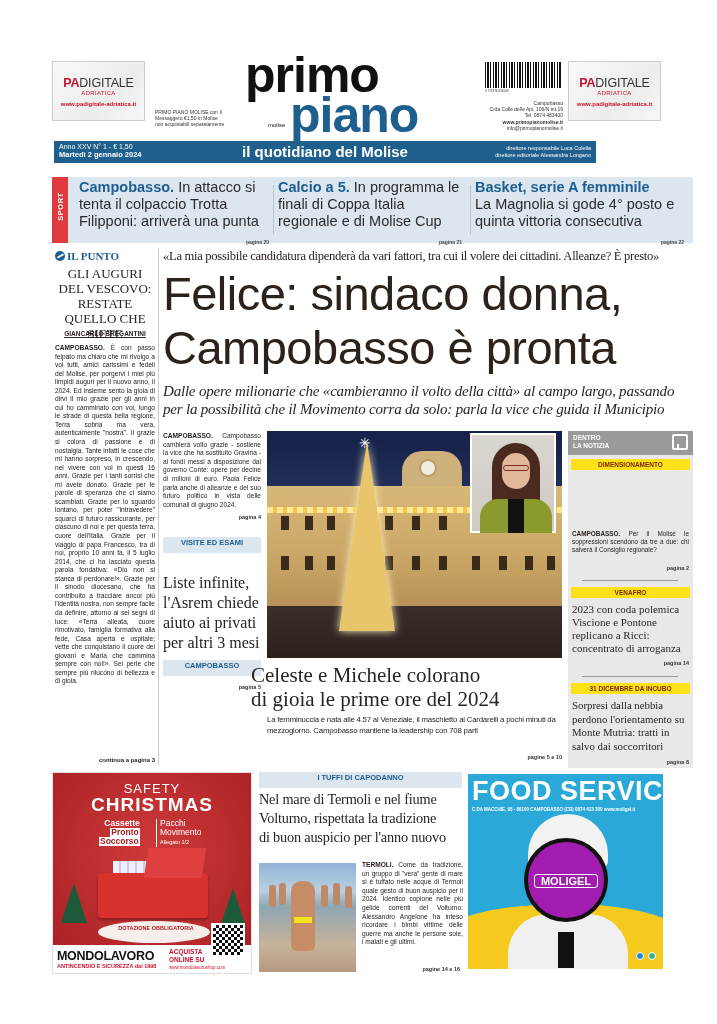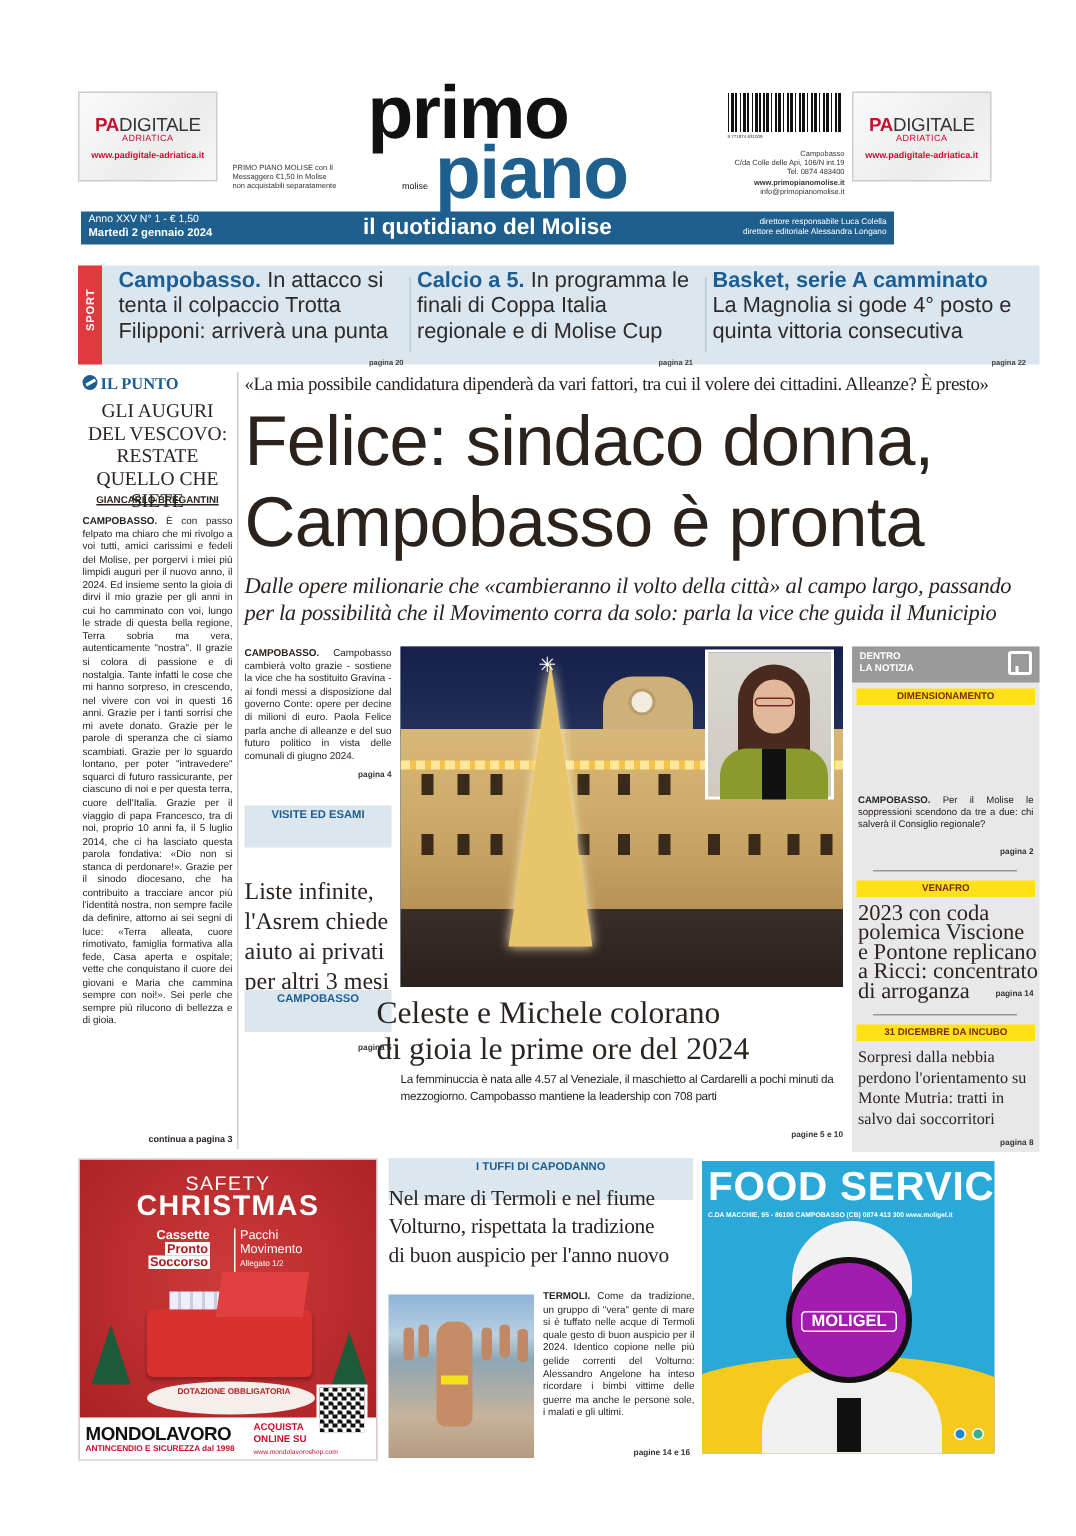--- a/index.html
+++ b/index.html
@@ -52,21 +52,21 @@
   .punto-cont{position:absolute;left:55px;top:757px;width:100px;text-align:right;font-size:6px;font-weight:bold}
   .vline{position:absolute;width:1px;background:#ccc}
 
   
   .kicker{position:absolute;left:163px;top:249px;font-family:"Liberation Serif",serif;font-size:12.6px;color:#2a2320;white-space:nowrap;letter-spacing:-0.3px}
   .headline{position:absolute;left:163px;top:267px;font-size:47px;line-height:54px;color:#2b221b;white-space:nowrap;letter-spacing:-0.5px}
   .standfirst{position:absolute;left:163px;top:382px;width:520px;font-family:"Liberation Serif",serif;font-style:italic;font-size:15px;line-height:18px;color:#2a2320;letter-spacing:-0.2px}
 
   .lead-body{position:absolute;left:163px;top:432px;width:98px;font-size:6.6px;line-height:8.6px;text-align:justify}
   .pagelbl{font-size:5.5px;font-weight:bold;color:#333;text-align:right}
-  .label-box{background:#dbe6ef;color:#1d5e92;font-weight:bold;text-align:center;font-size:7.5px;height:28px;line-height:12px}
+  .label-box{background:#dbe6ef;color:#1d5e92;font-weight:bold;text-align:center;font-size:7.5px;height:16px;line-height:12px}
   .story-h{font-family:"Liberation Serif",serif;color:#2a2320}
 
   .photo{position:absolute;left:267px;top:431px;width:295px;height:227px;overflow:hidden;background:#141e3c}
   .photo .sky{position:absolute;left:0;top:0;width:100%;height:60px;background:linear-gradient(#16204a,#22305a)}
   .photo .bld{position:absolute;left:0;top:55px;width:100%;height:120px;background:linear-gradient(#d8b878,#c9a665 60%,#b89258)}
   .photo .bld .win{position:absolute;width:8px;height:14px;background:#3a2a1a}
   .photo .lights{position:absolute;left:0;top:76px;width:100%;height:6px;background:repeating-linear-gradient(90deg,#ffe79a 0 6px,#f4c34a 6px 10px)}
   .photo .tower{position:absolute;left:135px;top:20px;width:60px;height:40px;background:#cdb07a;border-radius:20px 20px 0 0}
   .photo .clock{position:absolute;left:152px;top:28px;width:18px;height:18px;border-radius:50%;background:#f0ece0;border:2px solid #b99d68}
   .photo .ground{position:absolute;left:0;top:175px;width:100%;height:52px;background:linear-gradient(#3a2e2a,#2a201c)}
@@ -189,21 +189,21 @@
     <b>Campobasso.</b> <span>In attacco si tenta il colpaccio Trotta Filipponi: arriverà una punta</span>
     <div class="pg" style="right:-2px">pagina 20</div>
   </div>
   <div class="sep-v" style="left:221px"></div>
   <div class="sitem" style="left:226px;width:190px">
     <b>Calcio a 5.</b> <span>In programma le finali di Coppa Italia regionale e di Molise Cup</span>
     <div class="pg" style="right:6px">pagina 21</div>
   </div>
   <div class="sep-v" style="left:418px"></div>
   <div class="sitem" style="left:423px;width:215px">
-    <b>Basket, serie A camminato</b><br><span>La Magnolia si gode 4° posto e quinta vittoria consecutiva</span>
+    <b>Basket, serie A femminile</b><br><span>La Magnolia si gode 4° posto e quinta vittoria consecutiva</span>
     <div class="pg" style="right:6px">pagina 22</div>
   </div>
 </div>
 
 <div class="punto-head"><span class="punto-icon"></span><span>IL PUNTO</span></div>
 <div class="punto-title">GLI AUGURI DEL VESCOVO: RESTATE QUELLO CHE SIETE</div>
 <div class="punto-author">GIANCARLO BREGANTINI</div>
 <div class="punto-body"><b>CAMPOBASSO.</b> <span>È con passo felpato ma chiaro che mi rivolgo a voi tutti, amici carissimi e fedeli del Molise, per porgervi i miei più limpidi auguri per il nuovo anno, il 2024. Ed insieme sento la gioia di dirvi il mio grazie per gli anni in cui ho camminato con voi, lungo le strade di questa bella regione, Terra sobria ma vera, autenticamente "nostra". Il grazie si colora di passione e di nostalgia. Tante infatti le cose che mi hanno sorpreso, in crescendo, nel vivere con voi in questi 16 anni. Grazie per i tanti sorrisi che mi avete donato. Grazie per le parole di speranza che ci siamo scambiati. Grazie per lo sguardo lontano, per poter "intravedere" squarci di futuro rassicurante, per ciascuno di noi e per questa terra, cuore dell'Italia. Grazie per il viaggio di papa Francesco, tra di noi, proprio 10 anni fa, il 5 luglio 2014, che ci ha lasciato questa parola fondativa: «Dio non si stanca di perdonare!». Grazie per il sinodo diocesano, che ha contribuito a tracciare ancor più l'identità nostra, non sempre facile da definire, attorno ai sei segni di luce: «Terra alleata, cuore rimotivato, famiglia formativa alla fede, Casa aperta e ospitale; vette che conquistano il cuore dei giovani e Maria che cammina sempre con noi!». Sei perle che sempre più rilucono di bellezza e di gioia.</span></div>
 <div class="punto-cont">continua a pagina 3</div>
 <div class="vline" style="left:158px;top:248px;height:518px"></div>
@@ -276,21 +276,21 @@
   <div class="hd">
     <div>DENTRO</div>
     <div>LA NOTIZIA</div>
     <div class="pi"></div>
   </div>
   <div class="yl" style="top:28px">DIMENSIONAMENTO</div>
   <div class="dn-b" style="top:99px"><b>CAMPOBASSO.</b> <span>Per il Molise le soppressioni scendono da tre a due: chi salverà il Consiglio regionale?</span></div>
   <div class="dn-pg pagelbl" style="top:134px">pagina 2</div>
   <div class="dn-sep" style="top:149px"></div>
   <div class="yl" style="top:156px">VENAFRO</div>
-  <div class="dn-h" style="top:172px;font-size:15px;line-height:13px">2023 con coda polemica Viscione e Pontone replicano a Ricci: concentrato di arroganza</div>
+  <div class="dn-h" style="top:172px;font-size:11px;line-height:13px">2023 con coda polemica Viscione e Pontone replicano a Ricci: concentrato di arroganza</div>
   <div class="dn-pg pagelbl" style="top:229px">pagina 14</div>
   <div class="dn-sep" style="top:245px"></div>
   <div class="yl" style="top:252px">31 DICEMBRE DA INCUBO</div>
   <div class="dn-h" style="top:268px;font-size:10.8px;line-height:13.5px">Sorpresi dalla nebbia perdono l'orientamento su Monte Mutria: tratti in salvo dai soccorritori</div>
   <div class="dn-pg pagelbl" style="top:328px">pagina 8</div>
 </div>
 
 <div class="adxmas">
   <div class="t1">SAFETY</div>
   <div class="t2">CHRISTMAS</div>

